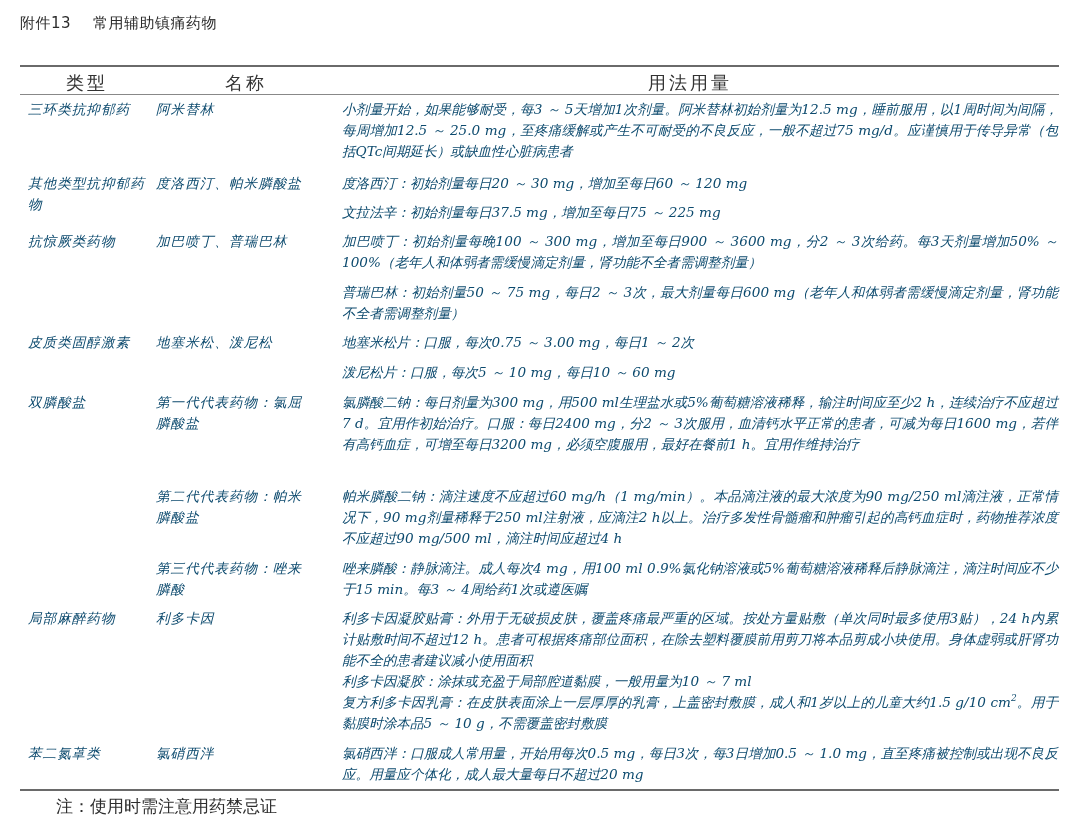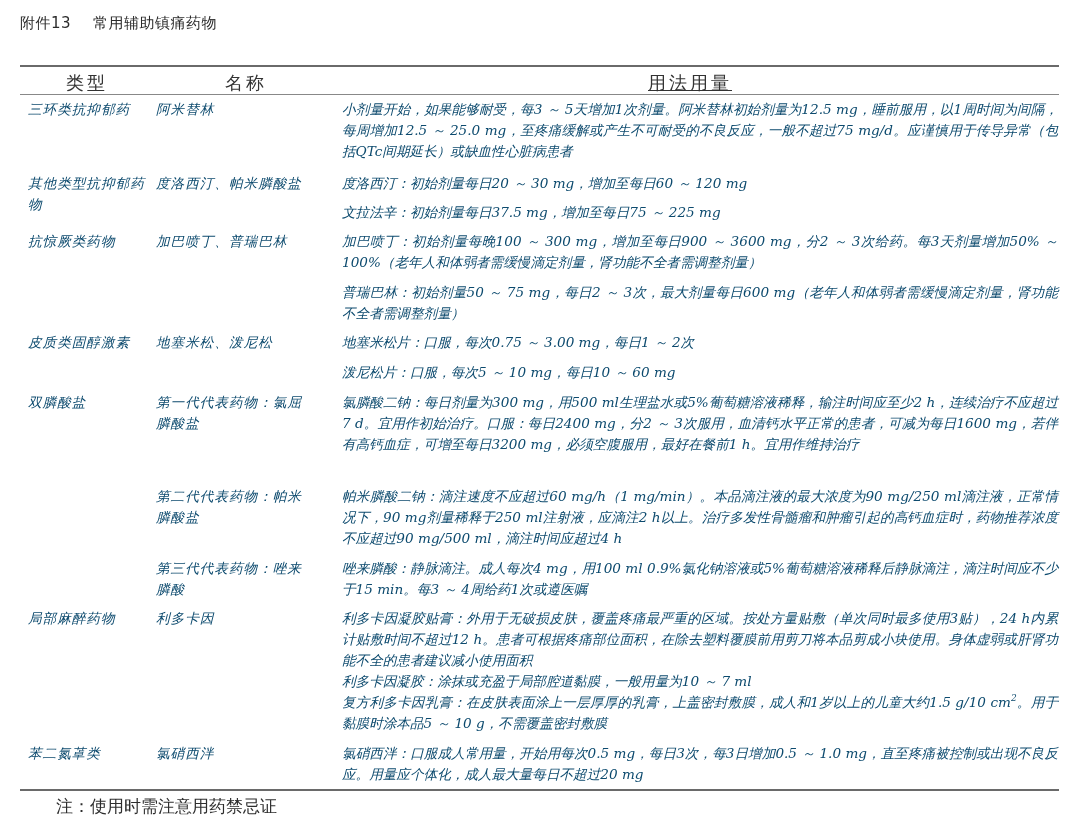--- a/index.html
+++ b/index.html
@@ -15,21 +15,21 @@
   }
   .title .num { margin-right: 22px; }
   .rule { position: absolute; left: 20px; width: 1039px; background: #6a6a6a; }
   .rule.top { top: 65px; height: 2px; }
   .rule.mid { top: 94px; height: 1px; background: #888; }
   .rule.bot { top: 789px; height: 2px; }
 
   .hdr { position: absolute; top: 71px; font-size: 18px; color: #333; letter-spacing: 3px; }
   .hdr.type { left: 66px; }
   .hdr.name { left: 216px; margin-left: 9px; }
-  .hdr.usage { left: 648px; text-decoration: underline; }
+  .hdr.usage { left: 648px; }
 
   .cell { position: absolute; font-size: 13.6px; line-height: 21px; color: #0c4a6e; font-style: italic; }
   .cell.type { left: 28px; width: 120px; letter-spacing: 1px; }
   .cell.name { left: 150px; width: 185px; letter-spacing: 1px; margin-left: 6px; }
   .cell.usage { left: 342px; width: 716px; text-align: justify; }
   sup { font-size: 9px; line-height: 0; }
 
   .note { position: absolute; left: 56px; top: 795px; font-size: 17px; color: #2d2d2d; }
 </style>
 </head>

